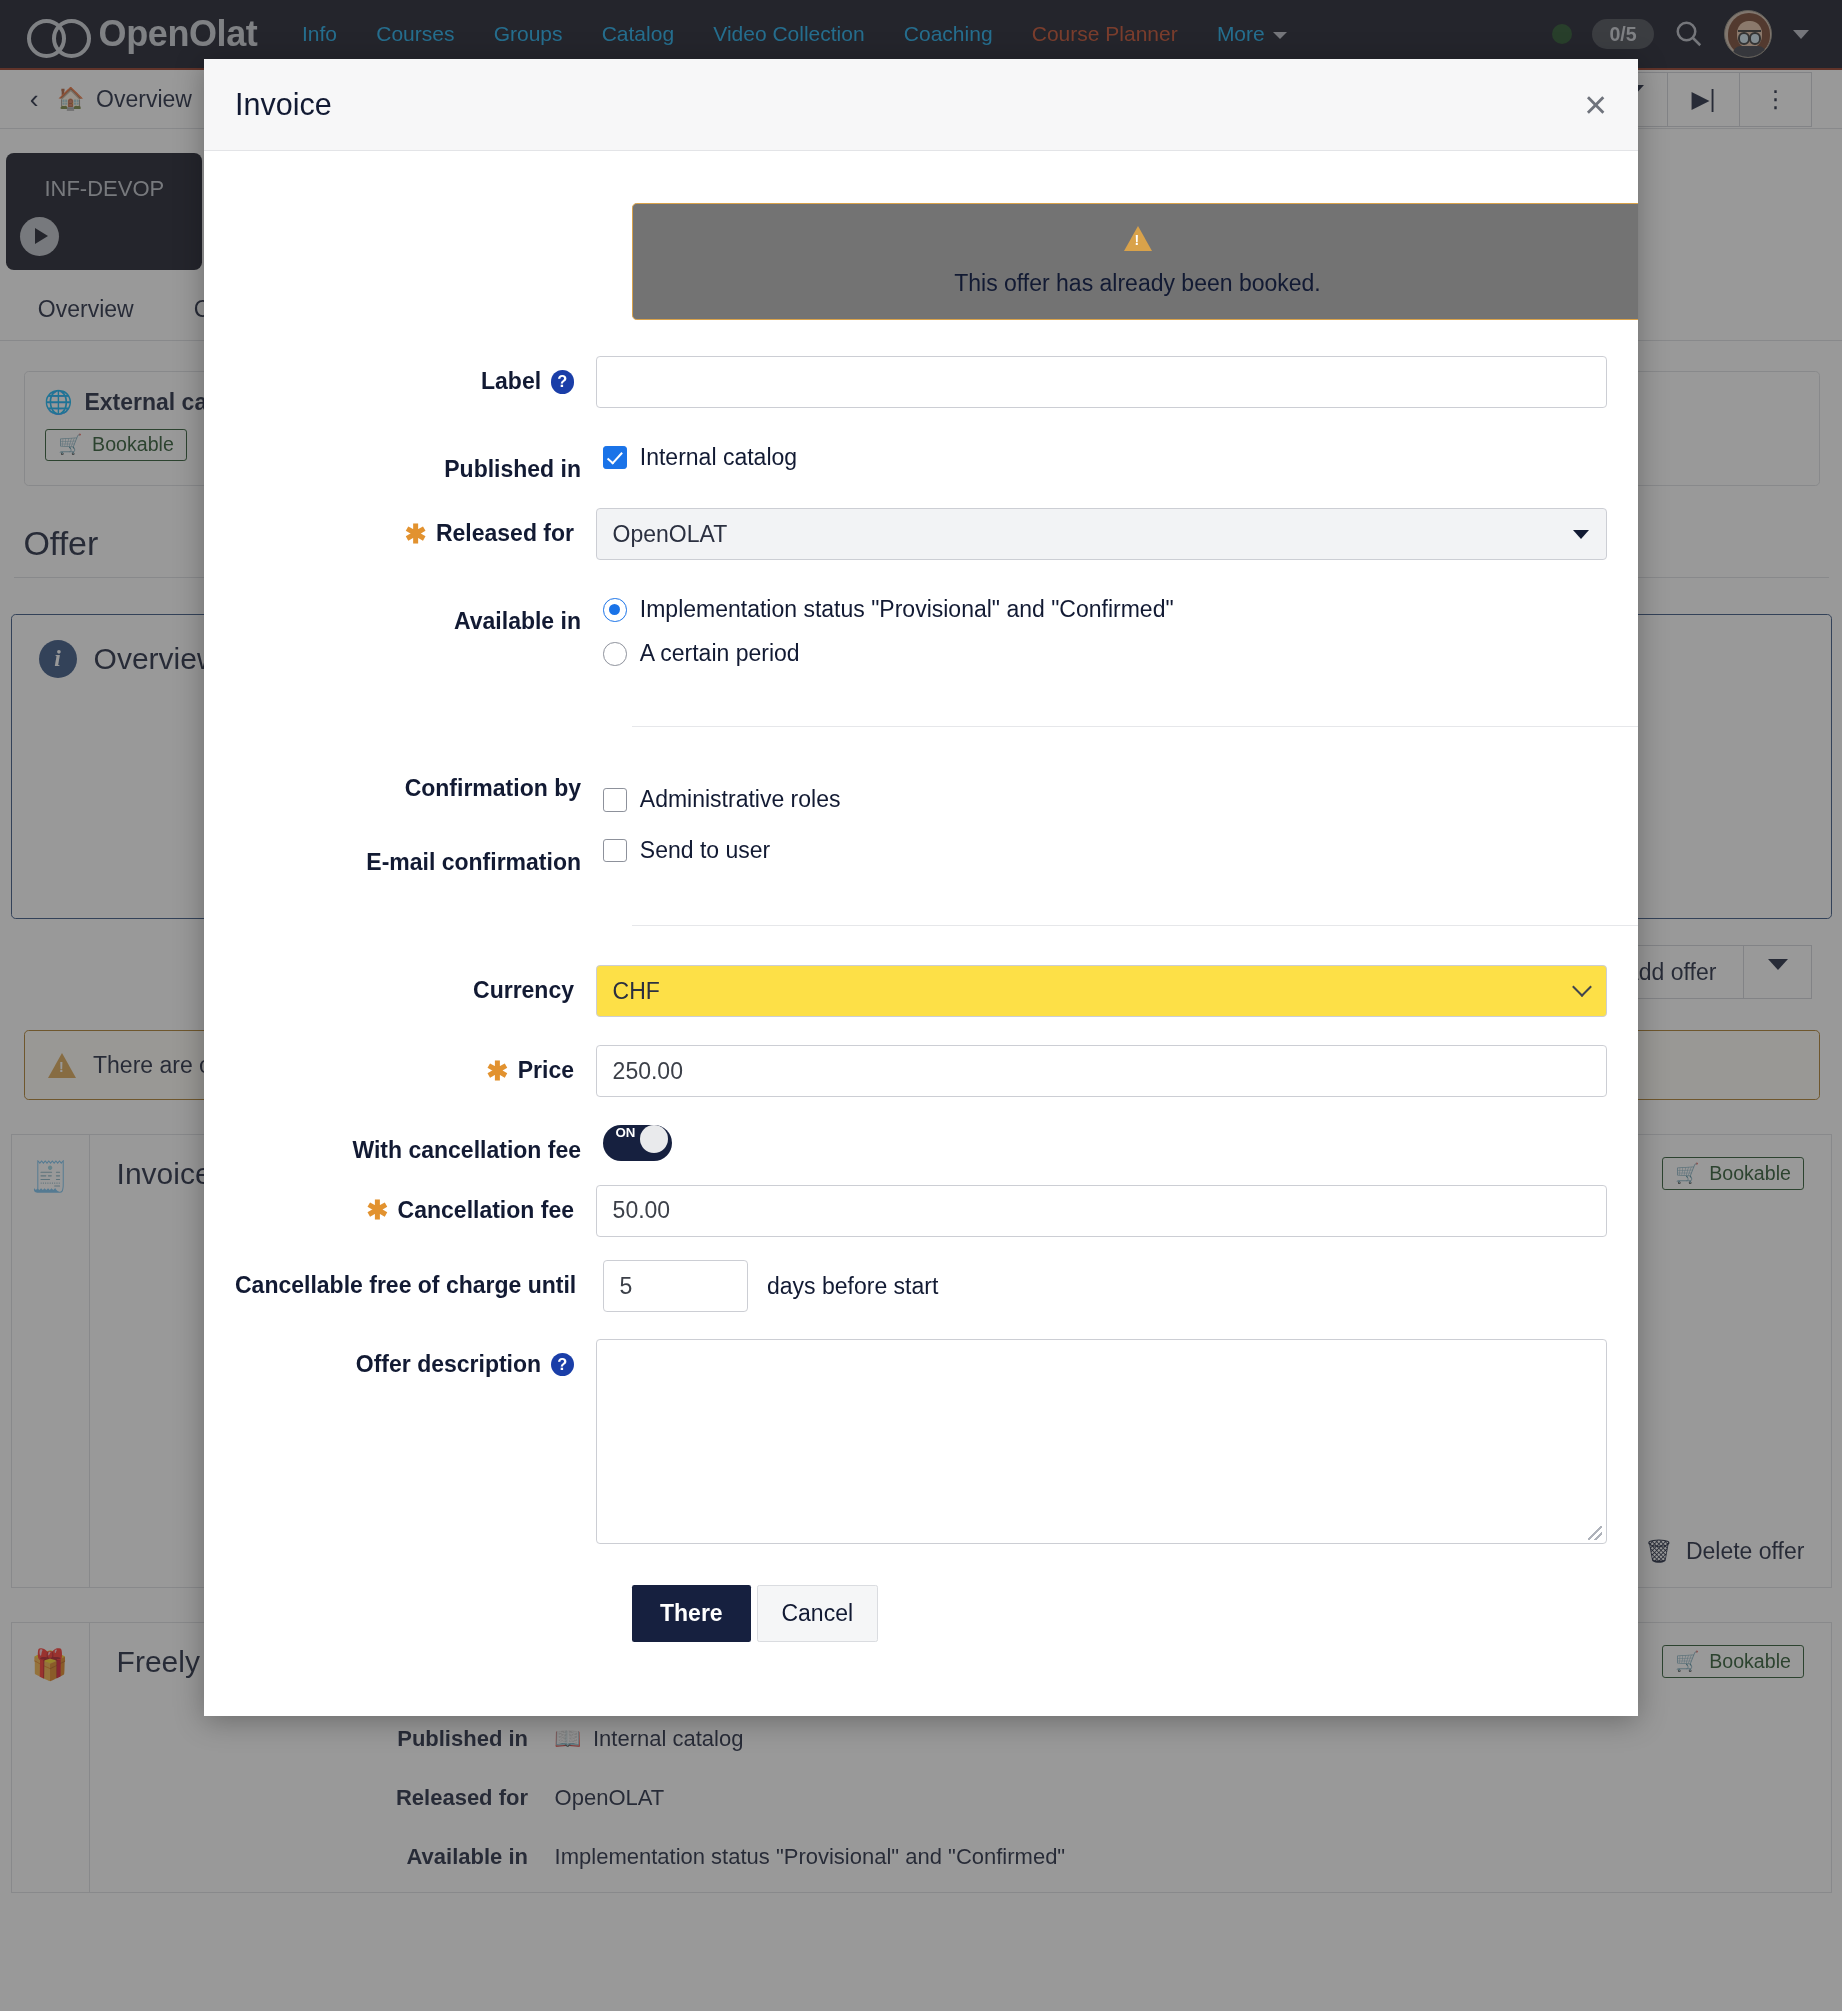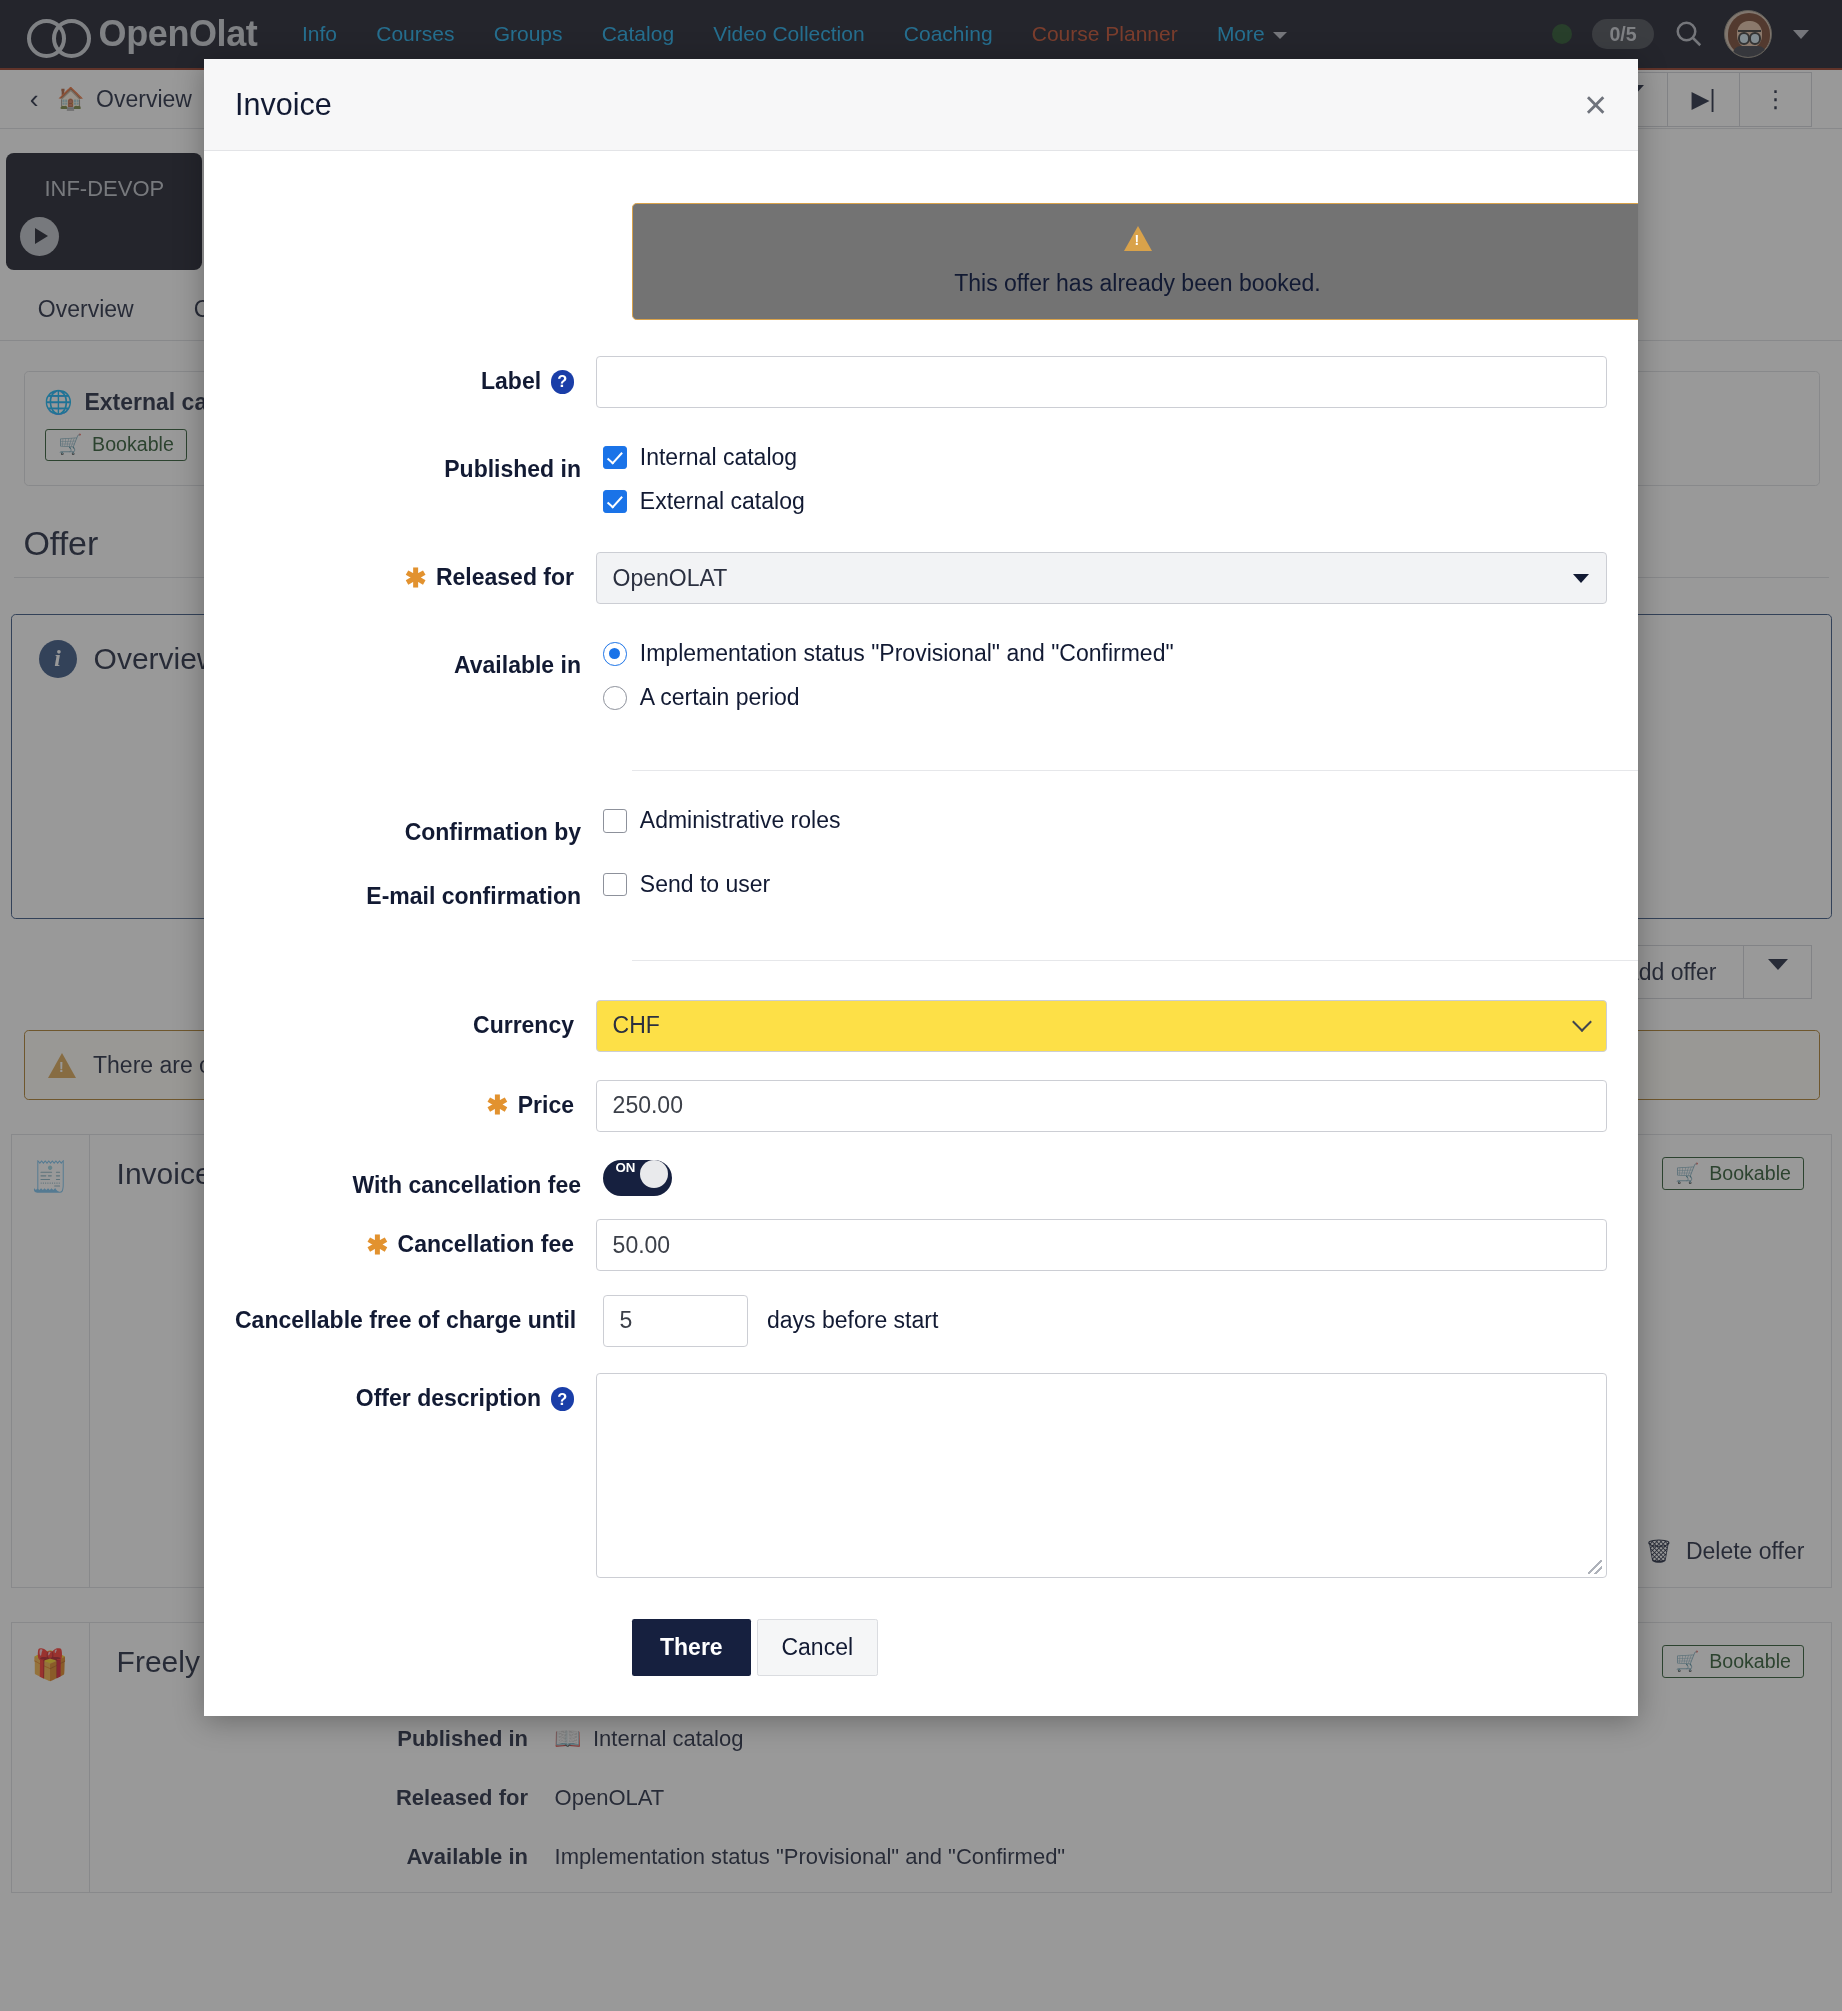--- a/index.html
+++ b/index.html
@@ -677,24 +677,20 @@
         </div>
       </div>
 
       <div class="frow">
         <div class="flabel">Published in</div>
         <div class="fctl">
           <div class="checkrow">
             <span class="cb on"></span>
             <span>Internal catalog</span>
           </div>
-          <div class="checkrow">
-            <span class="cb on"></span>
-            <span>External catalog</span>
-          </div>
         </div>
       </div>
 
       <div class="frow" style="margin-top:20.3px;">
         <div class="flabel">
           <span class="req-star">✱</span>
           <span>Released for</span>
         </div>
         <div class="fctl">
           <div class="select-box">
@@ -716,21 +712,21 @@
             <span>A certain period</span>
           </div>
         </div>
       </div>
 
       <div class="hr-sep"></div>
 
       <div class="frow" style="margin-top:36px;">
         <div class="flabel">Confirmation by</div>
         <div class="fctl">
-          <div class="checkrow" style="margin-bottom:0;">
+          <div class="checkrow" style="margin-bottom:0;margin-top:23px;">
             <span class="cb"></span>
             <span>Administrative roles</span>
           </div>
         </div>
       </div>
 
       <div class="frow" style="margin-top:23.5px;">
         <div class="flabel">E-mail confirmation</div>
         <div class="fctl">
           <div class="checkrow" style="margin-bottom:0;">

